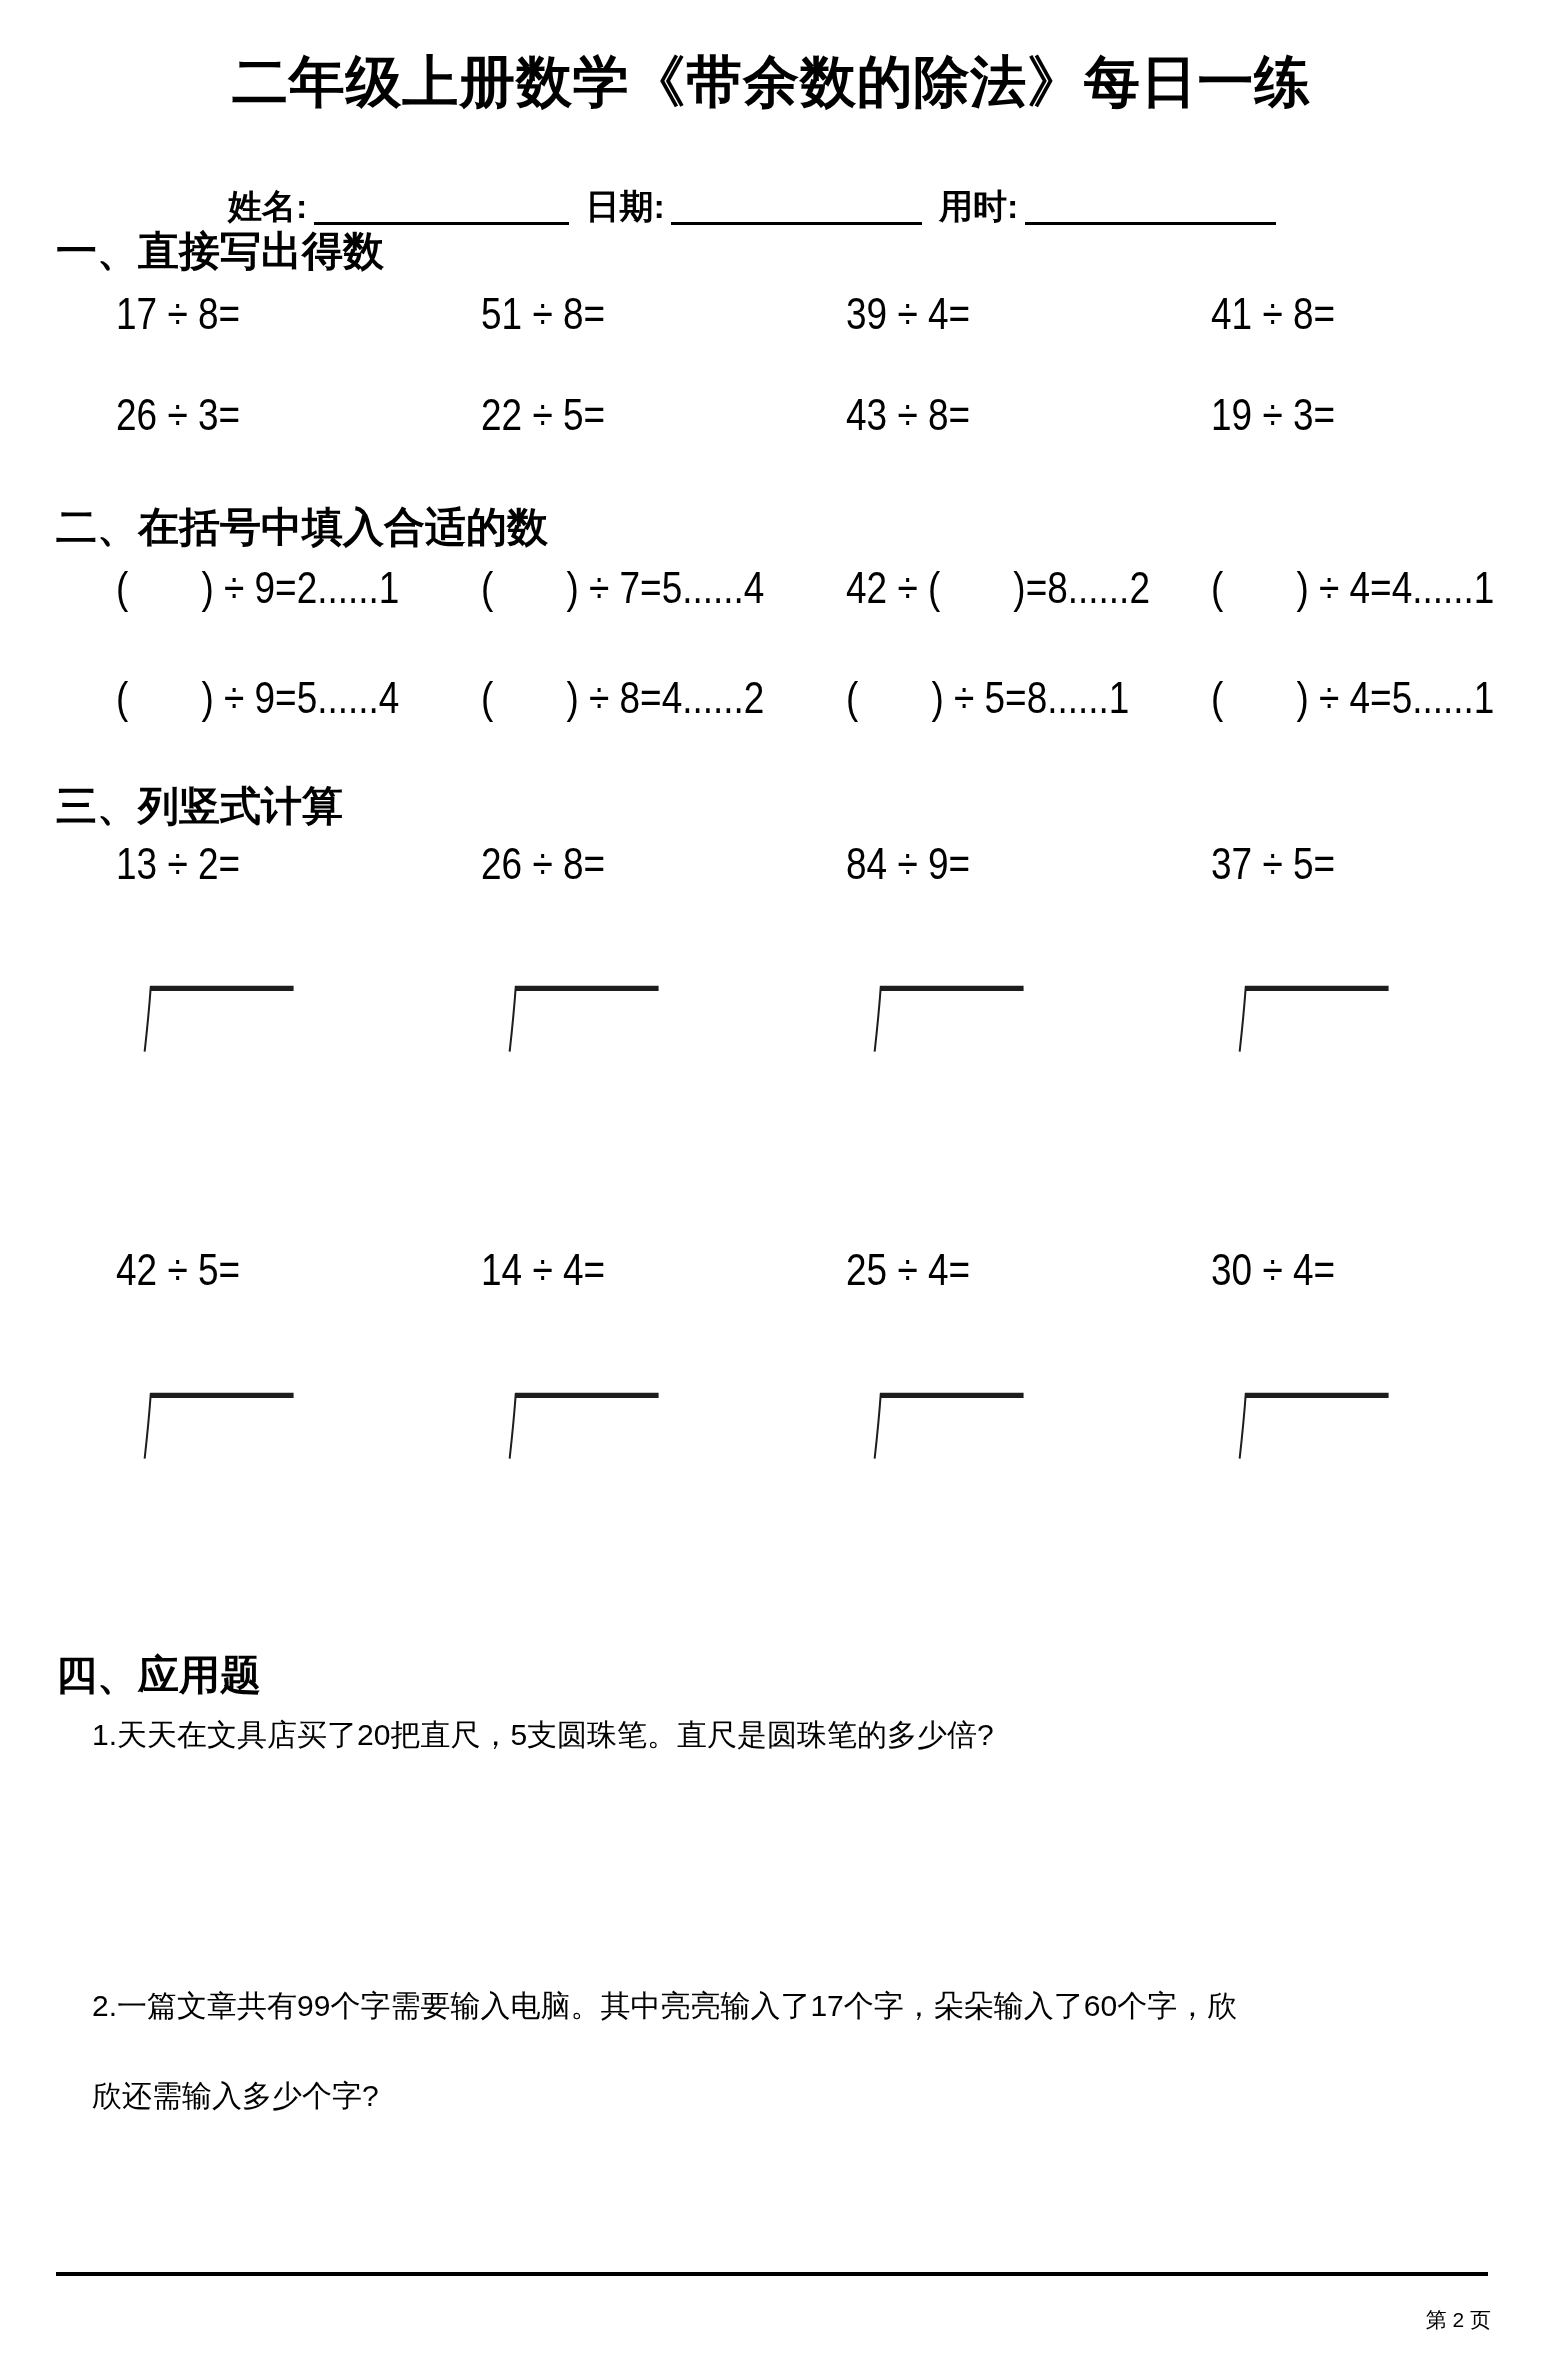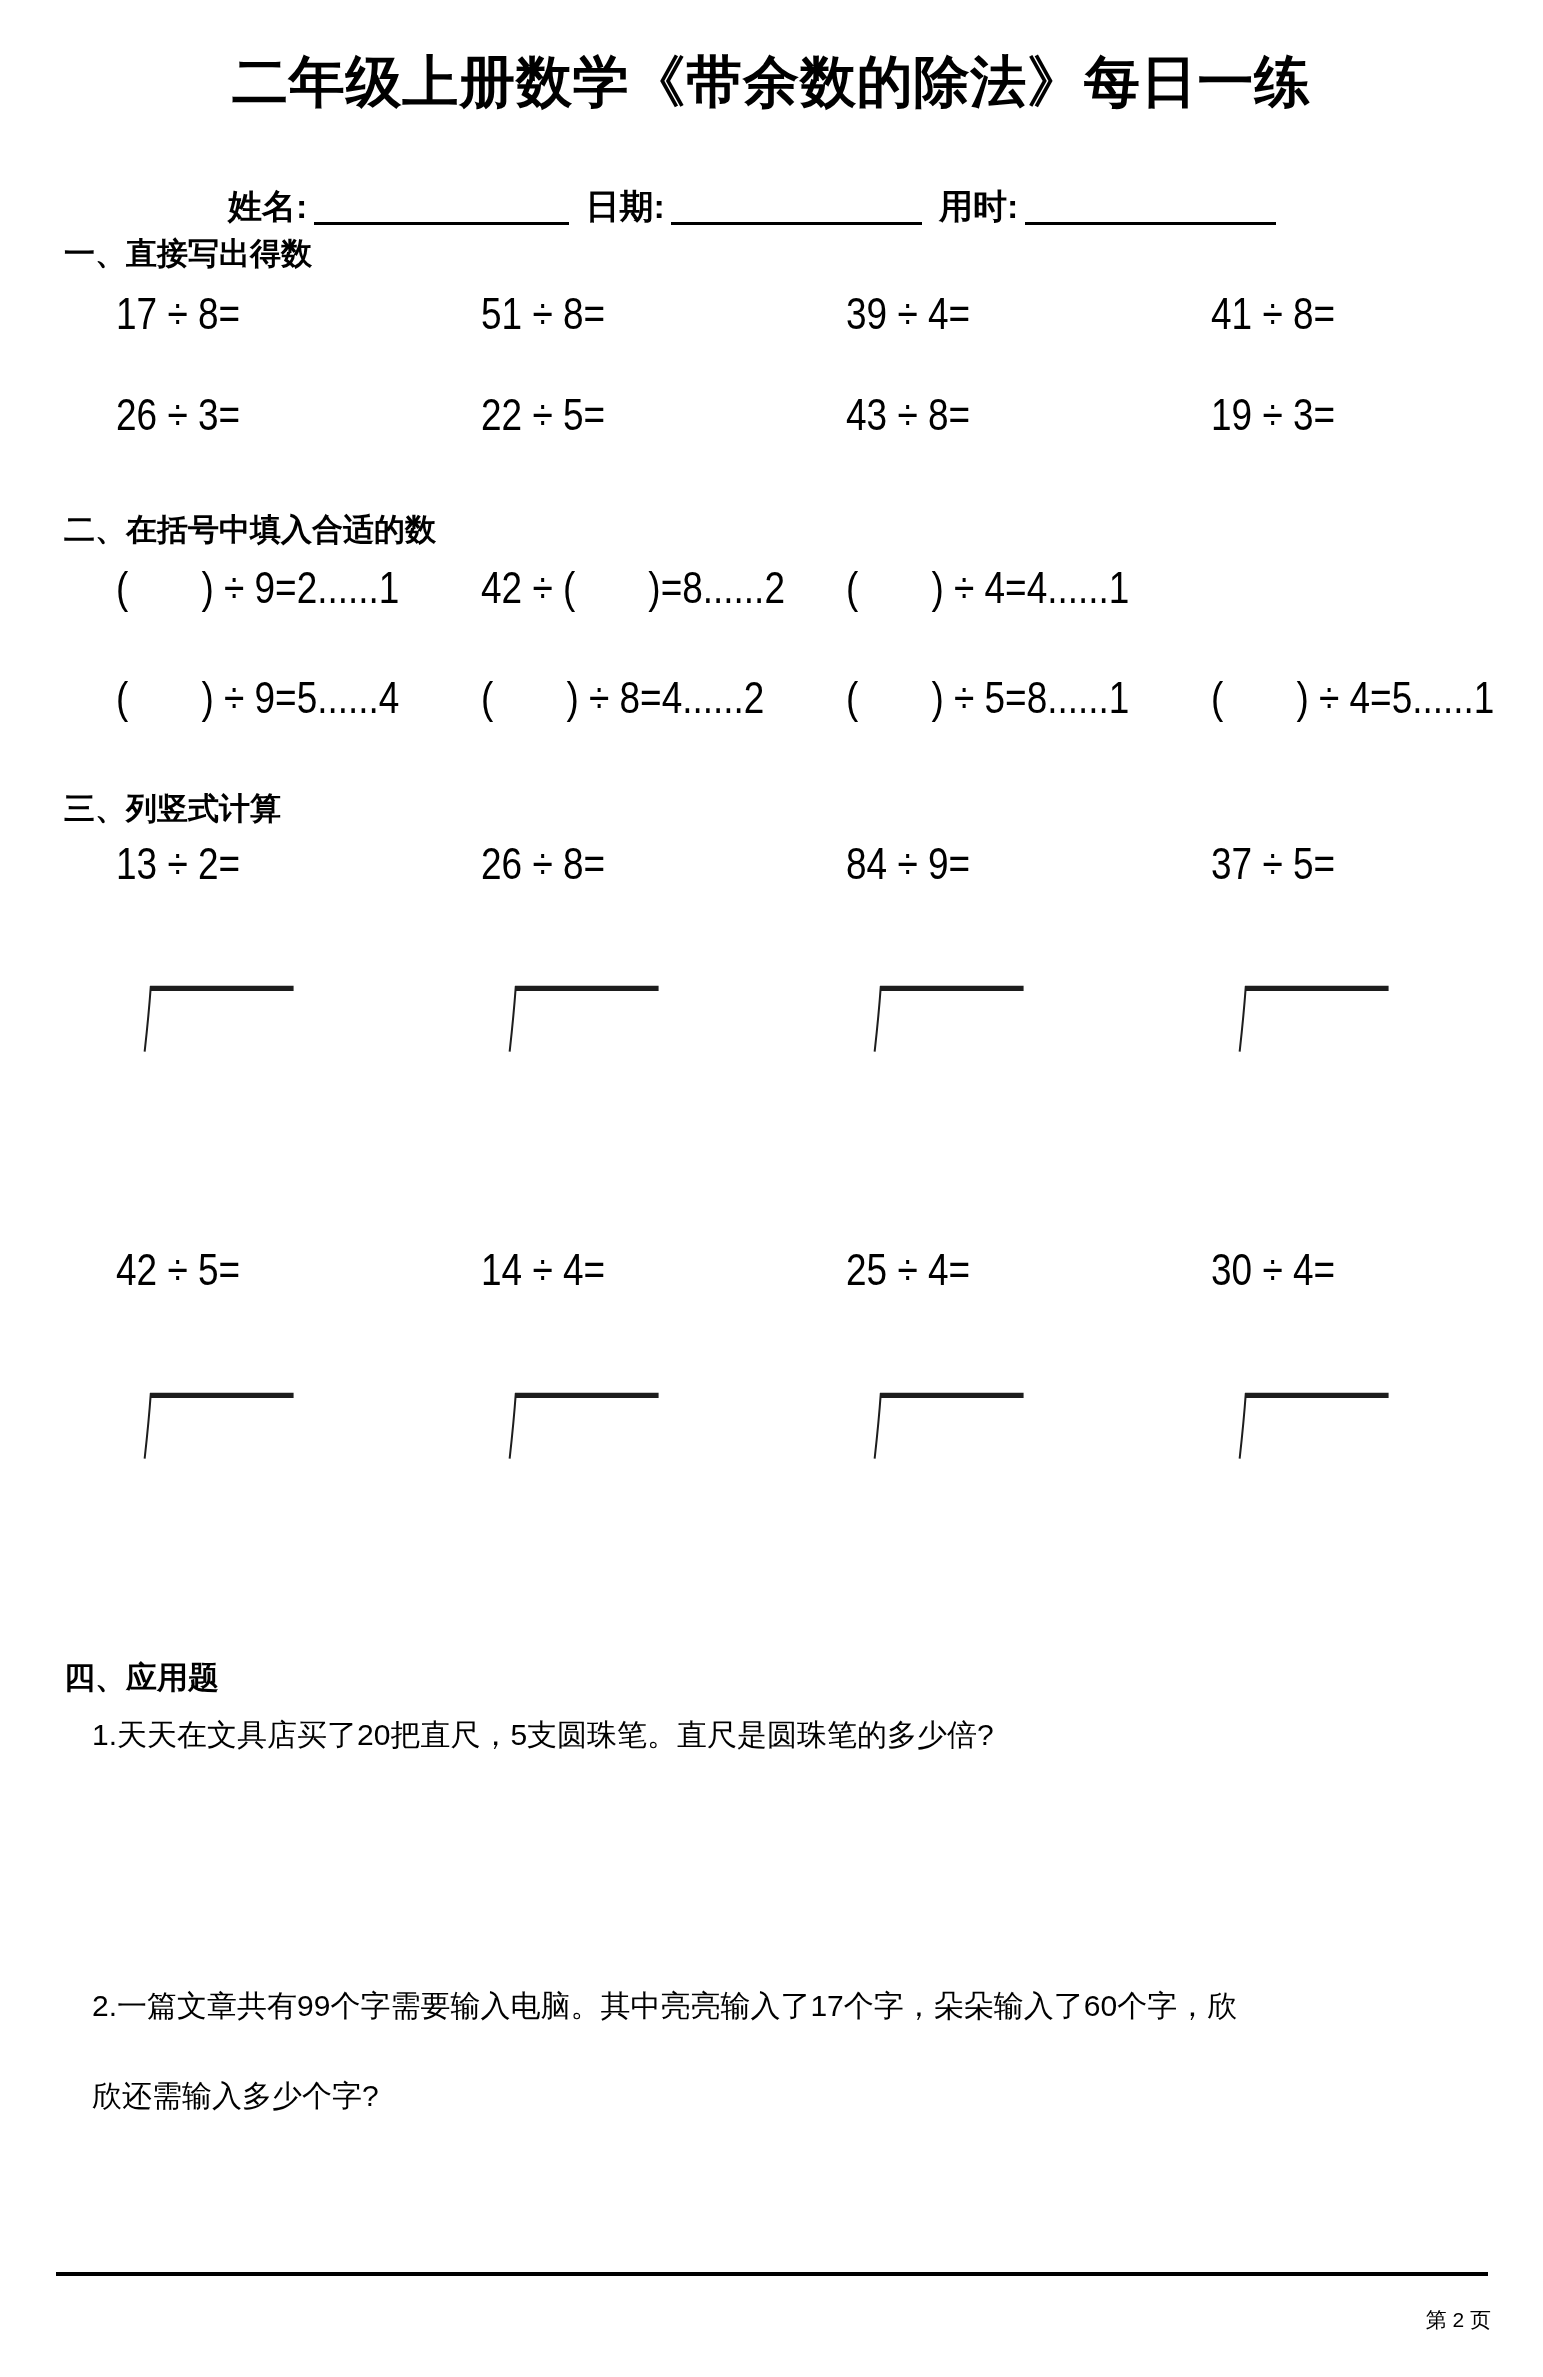--- a/index.html
+++ b/index.html
@@ -5,21 +5,21 @@
   html,body{margin:0;padding:0;background:#ffffff;}
   .page{position:relative;width:1543px;height:2377px;background:#fff;color:#000;
         font-family:"Liberation Sans","DejaVu Sans",sans-serif;overflow:hidden;text-decoration:underline;}
   .title{position:absolute;top:45px;left:0;width:100%;text-align:center;
          font-size:56px;font-weight:bold;margin:0;letter-spacing:0.8px;}
   .name-row{position:absolute;top:167px;left:228px;display:flex;align-items:flex-end;
             font-size:34px;font-weight:bold;white-space:nowrap;margin-top:16px;}
   .lbl{line-height:1.15;}
   .uline{display:inline-block;width:255px;height:39px;border-bottom:3.9px solid #000;
          margin:0 17px 1.5px 6.2px;}
-  .heading{position:absolute;left:56px;font-size:31px;font-weight:bold;line-height:1.2;margin:8px;}
+  .heading{position:absolute;left:56px;font-size:41px;font-weight:bold;line-height:1.2;margin:0;}
   .row4{position:absolute;left:116px;width:1433px;display:flex;}
   .cell{width:365px;flex:0 0 365px;}
   .prob{display:inline-block;font-size:44px;line-height:1.15;white-space:nowrap;
         transform:scaleX(0.84);transform-origin:0 0;}
   .pgap{display:inline-block;width:87px;}
   .lbr{display:block;margin-left:25.5px;}
   .wp{position:absolute;left:92px;font-size:30px;line-height:1.25;white-space:nowrap;}
   .frule{position:absolute;top:2272px;left:56px;width:1432px;height:3.9px;background:#000;}
   .pagenum{position:absolute;top:2306px;right:52px;font-size:21px;text-align:right;}
 </style>
@@ -52,20 +52,21 @@
     <div class="cell"><span class="prob">26 ÷ 3=</span></div>
     <div class="cell"><span class="prob">22 ÷ 5=</span></div>
     <div class="cell"><span class="prob">43 ÷ 8=</span></div>
     <div class="cell"><span class="prob">19 ÷ 3=</span></div>
   </div>
 
   <div class="heading" style="top:503px">二、在括号中填入合适的数</div>
 
   <div class="row4" style="top:563px">
     <div class="cell"><span class="prob"><span></span><span>(</span><span class="pgap"></span><span>)</span><span> ÷ 9=2......1</span></span></div>
+    <div class="cell"><span class="prob"><span></span><span>(</span><span class="pgap"></span><span>)</span><span> ÷ 7=5......4</span></span></div>
     <div class="cell"><span class="prob"><span>42 ÷ </span><span>(</span><span class="pgap"></span><span>)</span><span>=8......2</span></span></div>
     <div class="cell"><span class="prob"><span></span><span>(</span><span class="pgap"></span><span>)</span><span> ÷ 4=4......1</span></span></div>
   </div>
 
   <div class="row4" style="top:673px">
     <div class="cell"><span class="prob"><span></span><span>(</span><span class="pgap"></span><span>)</span><span> ÷ 9=5......4</span></span></div>
     <div class="cell"><span class="prob"><span></span><span>(</span><span class="pgap"></span><span>)</span><span> ÷ 8=4......2</span></span></div>
     <div class="cell"><span class="prob"><span></span><span>(</span><span class="pgap"></span><span>)</span><span> ÷ 5=8......1</span></span></div>
     <div class="cell"><span class="prob"><span></span><span>(</span><span class="pgap"></span><span>)</span><span> ÷ 4=5......1</span></span></div>
   </div>

